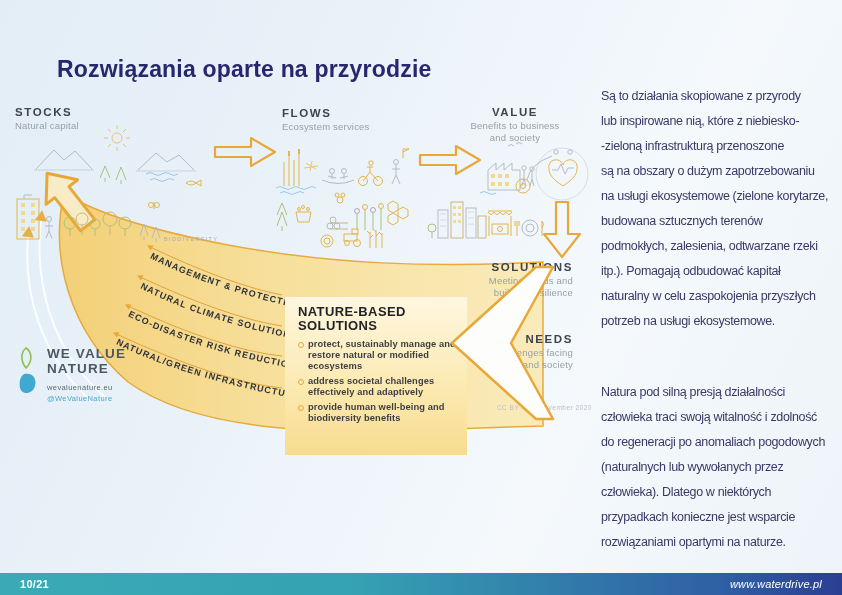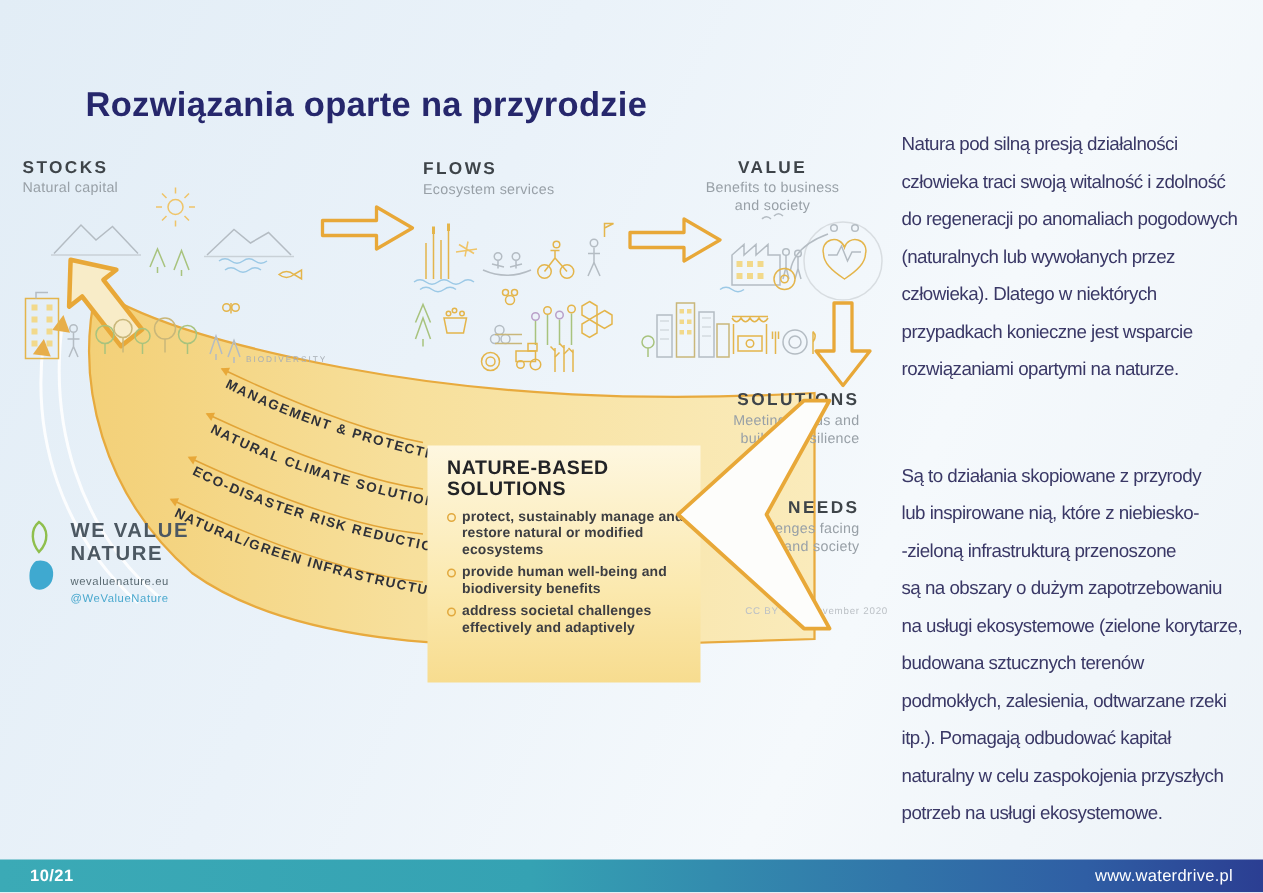--- a/index.html
+++ b/index.html
@@ -55,21 +55,21 @@
   }
   .source{position:absolute;left:46px;top:522px;font-size:13px;color:#9C9C9C;letter-spacing:.1px;}
   
   .footer{
     position:absolute;left:0;right:0;bottom:0;height:22px;z-index:4;
     background:linear-gradient(90deg,#3BAAB6 0%,#35A2B3 42%,#2F5EA4 86%,#2B3E92 100%);
     display:flex;align-items:center;justify-content:space-between;
     padding:0 20px;color:#ffffff;
   }
   .footer .page{font-size:11px;font-weight:700;letter-spacing:.3px;}
-  .footer .site{font-size:11px;font-weight:400;letter-spacing:.2px;}
+  .footer .site{font-size:11px;font-weight:400;letter-spacing:.2px;font-style:italic;}
   .art,.art-top{position:absolute;left:0;top:0;width:842px;height:595px;pointer-events:none;}
   .art-top{z-index:3;}
   .band-label{font-size:9px;font-weight:700;letter-spacing:1.05px;fill:#2F3138;}
   .tiny-label{font-size:5.5px;letter-spacing:1.3px;fill:#A8AEB4;}
 </style>
 </head>
 <body>
 
 <div class="slide">
 
@@ -306,37 +306,37 @@
       <circle cx="530" cy="228" r="8" stroke="#B4BCC3"></circle>
         <circle cx="530" cy="228" r="4" stroke="#B4BCC3"></circle>
       <path d="M517,221 v15 M515,221 v5 M519,221 v5" stroke="#E4B54B"></path>
       <path d="M542,221 v15 M542,221 q3,3 0,7" stroke="#E4B54B"></path>
     </g>
   </svg>
 
   <h1 class="title">Rozwiązania oparte na przyrodzie</h1>
 
   <div class="right-col">
-    <p class="para">Natura pod silną presją działalności
-człowieka traci swoją witalność i zdolność
-do regeneracji po anomaliach pogodowych
-(naturalnych lub wywołanych przez
-człowieka). Dlatego w niektórych
-przypadkach konieczne jest wsparcie
-rozwiązaniami opartymi na naturze.</p>
     <p class="para">Są to działania skopiowane z przyrody
 lub inspirowane nią, które z niebiesko-
 -zieloną infrastrukturą przenoszone
 są na obszary o dużym zapotrzebowaniu
 na usługi ekosystemowe (zielone korytarze,
 budowana sztucznych terenów
 podmokłych, zalesienia, odtwarzane rzeki
 itp.). Pomagają odbudować kapitał
 naturalny w celu zaspokojenia przyszłych
 potrzeb na usługi ekosystemowe.</p>
+    <p class="para">Natura pod silną presją działalności
+człowieka traci swoją witalność i zdolność
+do regeneracji po anomaliach pogodowych
+(naturalnych lub wywołanych przez
+człowieka). Dlatego w niektórych
+przypadkach konieczne jest wsparcie
+rozwiązaniami opartymi na naturze.</p>
   </div>
 
   <div class="stage st-stocks">
     <div class="t">STOCKS</div>
     <div class="s">Natural capital</div>
   </div>
   <div class="stage st-flows">
     <div class="t">FLOWS</div>
     <div class="s">Ecosystem services</div>
   </div>
@@ -354,22 +354,22 @@
     <div class="t">NEEDS</div>
     <div class="s">Challenges facing
 business and society</div>
   </div>
 
   <div class="nbs-box">
     <div class="nbs-title">NATURE-BASED
 SOLUTIONS</div>
     <ul class="nbs-list">
       <li>protect, sustainably manage and restore natural or modified ecosystems</li>
+      <li>address societal challenges effectively and adaptively</li>
       <li>provide human well-being and biodiversity benefits</li>
-      <li>address societal challenges effectively and adaptively</li>
     </ul>
   </div>
 
   <svg class="art-top" viewBox="0 0 842 595" aria-hidden="true">
     <path d="M452,343 L536,267 L553,267 L511,343 L553,419 L536,419 Z" fill="#FDFDFB" stroke="#E8A838" stroke-width="2.5" stroke-linejoin="round"></path>
   </svg>
 
   <div class="logo">
     <svg width="26" height="56" viewBox="0 0 26 56" aria-hidden="true">
       <path d="M12,2 C18,6 19,15 12,22 C7,16 6,7 12,2 Z" fill="none" stroke="#8FBF4D" stroke-width="1.6"></path>

